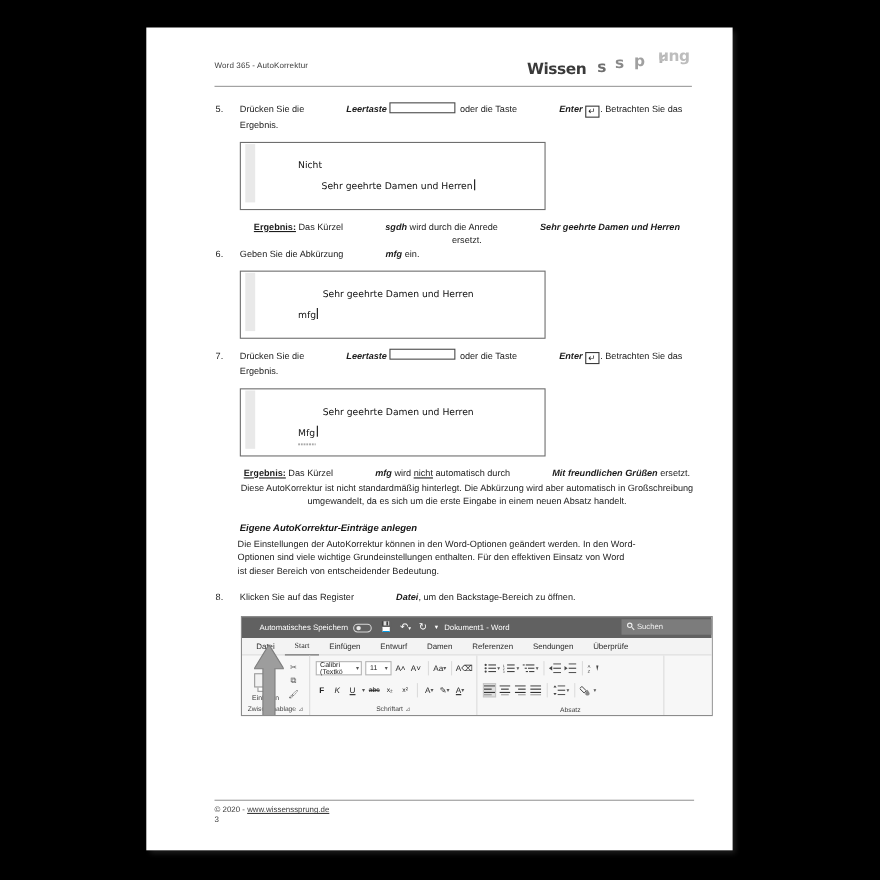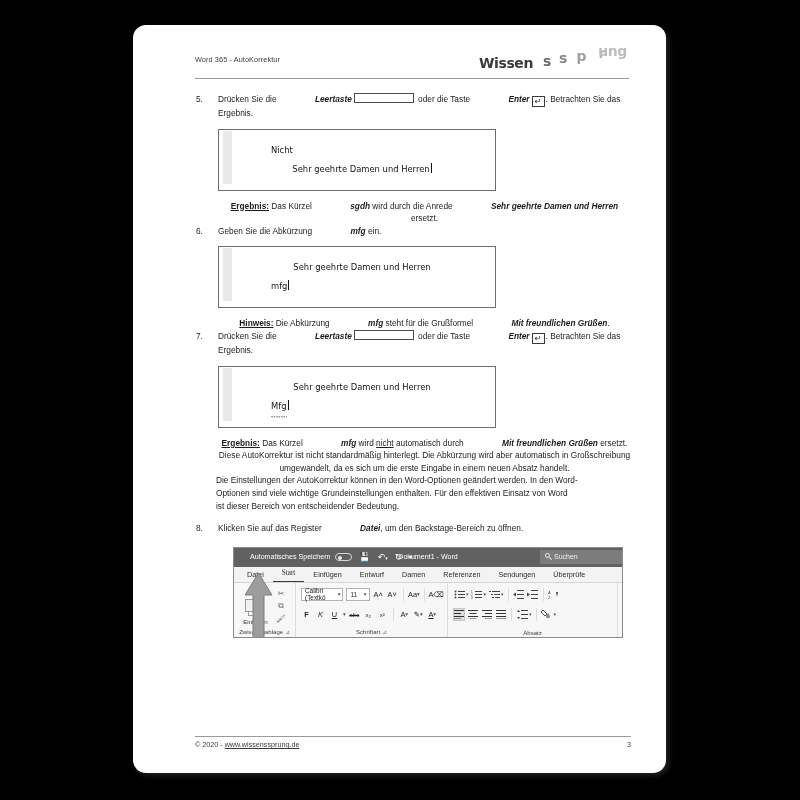--- a/index.html
+++ b/index.html
@@ -9,21 +9,20 @@
     background: #000000;
     font-family: "Liberation Sans", sans-serif;
     overflow: hidden;
   }
   #page {
     position: absolute;
     left: 133px; top: 25px;
     width: 533px; height: 748px;
     background: #ffffff;
     box-shadow: 3px 3px 5px rgba(255,255,255,0.12);
-    border-radius: 13px;
   }
   .sheet-inner {
     position: absolute;
     left: 0; top: 0; right: 0; bottom: 0;
     padding: 28px 35px 0 62px;
   }
 
   
   .hdr {
     position: relative;
@@ -157,22 +156,22 @@
   .body-para {
     margin-left: 21px;
     width: 362px;
     font-size: 8.3px;
     line-height: 12.6px;
     color: #1c1c1c;
   }
 
   
   .ribbon-wrap {
-    margin: 12px 0 0 38px;
-    width: 390px;
+    margin: 12px 0 0 24px;
+    width: 429px;
     border: 1px solid #8b8b8b;
     position: relative;
     background: #fff;
     overflow: hidden;
   }
   .rb-title {
     height: 19px;
     background: #616161;
     display: flex;
     align-items: center;
@@ -365,20 +364,21 @@
   
   .ftr {
     position: absolute;
     left: 62px; right: 35px; bottom: 24px;
     border-top: 1px solid #9a9a9a;
     padding-top: 3px;
     display: flex;
     justify-content: space-between;
     font-size: 7.2px;
     color: #3b3b3b;
+    flex-direction: column;
   }
 </style>
 </head>
 <body>
 
 <div id="page">
   <div class="sheet-inner">
 
     <div class="hdr">
       <div class="hdr-title">Word 365 - AutoKorrektur</div>
@@ -409,37 +409,35 @@
 
       <div class="step">
         <span class="num">6.</span><span>Geben Sie die Abkürzung </span><span class="bi">mfg</span><span> ein.</span>
       </div>
 
       <div class="shot">
         <div class="ln">Sehr geehrte Damen und Herren</div>
         <div class="ln left"><span>mfg</span><span class="caret"></span></div>
       </div>
 
-      <div class="para">
-        <span class="lead">Hinweis:</span><span> Die Abkürzung </span><span class="bi">mfg</span><span> steht für die Grußformel </span><span class="bi">Mit freundlichen Grüßen</span><span>.</span>
-      </div>
 
       <div class="step">
         <span class="num">7.</span><span>Drücken Sie die </span><span class="bi">Leertaste</span><span class="spacebar"></span><span> oder die Taste </span><span class="bi">Enter</span><span class="enterkey">↵</span><span>. Betrachten Sie das Ergebnis.</span>
       </div>
 
       <div class="shot">
         <div class="ln">Sehr geehrte Damen und Herren</div>
         <div class="ln left"><span class="sq">Mfg</span><span class="caret"></span></div>
       </div>
 
       <div class="para">
         <span class="lead">Ergebnis:</span><span> Das Kürzel </span><span class="bi">mfg</span><span> wird </span><span class="u">nicht</span><span> automatisch durch </span><span class="bi">Mit freundlichen Grüßen</span><span> ersetzt. Diese AutoKorrektur ist nicht standardmäßig hinterlegt. Die Abkürzung wird aber automatisch in Großschreibung umgewandelt, da es sich um die erste Eingabe in einem neuen Absatz handelt.</span>
       </div>
 
+      <div class="h2">Eigene AutoKorrektur-Einträge anlegen</div>
       <div class="body-para">Die Einstellungen der AutoKorrektur können in den Word-Optionen geändert werden. In den Word-Optionen sind viele wichtige Grundeinstellungen enthalten. Für den effektiven Einsatz von Word ist dieser Bereich von entscheidender Bedeutung.</div>
 
       <div class="step" style="margin-top:10px">
         <span class="num">8.</span><span>Klicken Sie auf das Register </span><span class="bi">Datei</span><span>, um den Backstage-Bereich zu öffnen.</span>
       </div>
 
       <div class="ribbon-wrap">
 
         <div class="rb-title">
           <span class="rb-autosave">Automatisches Speichern</span>

